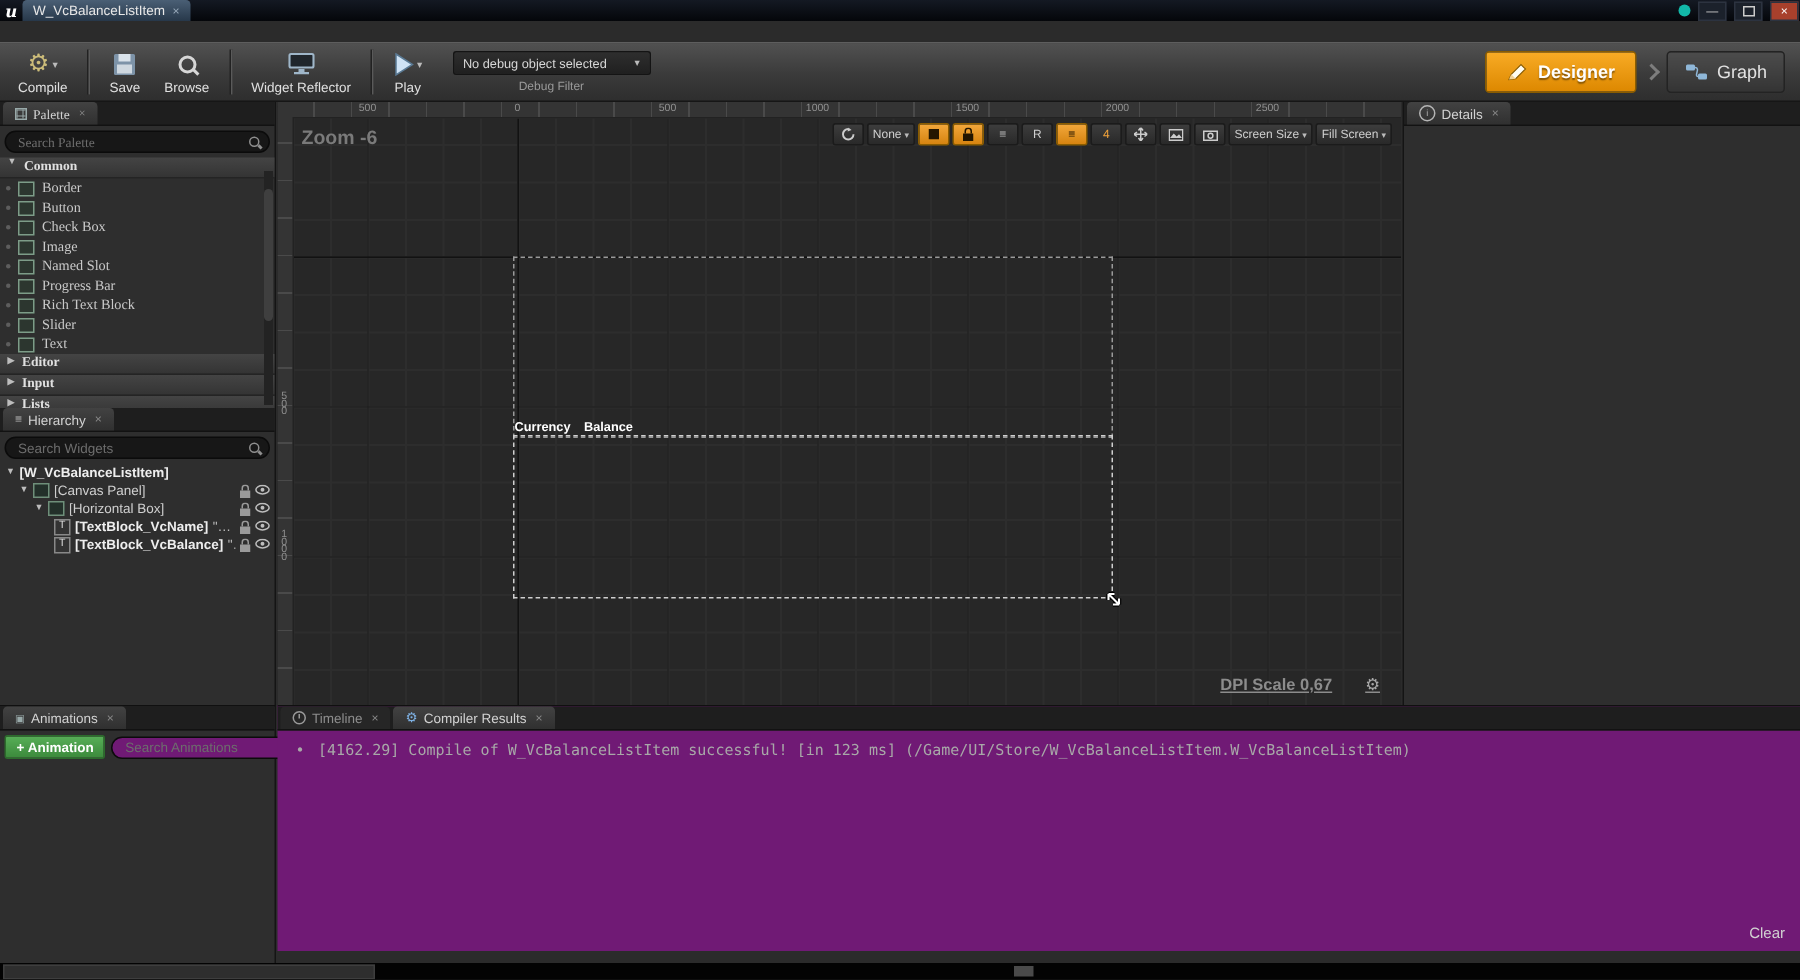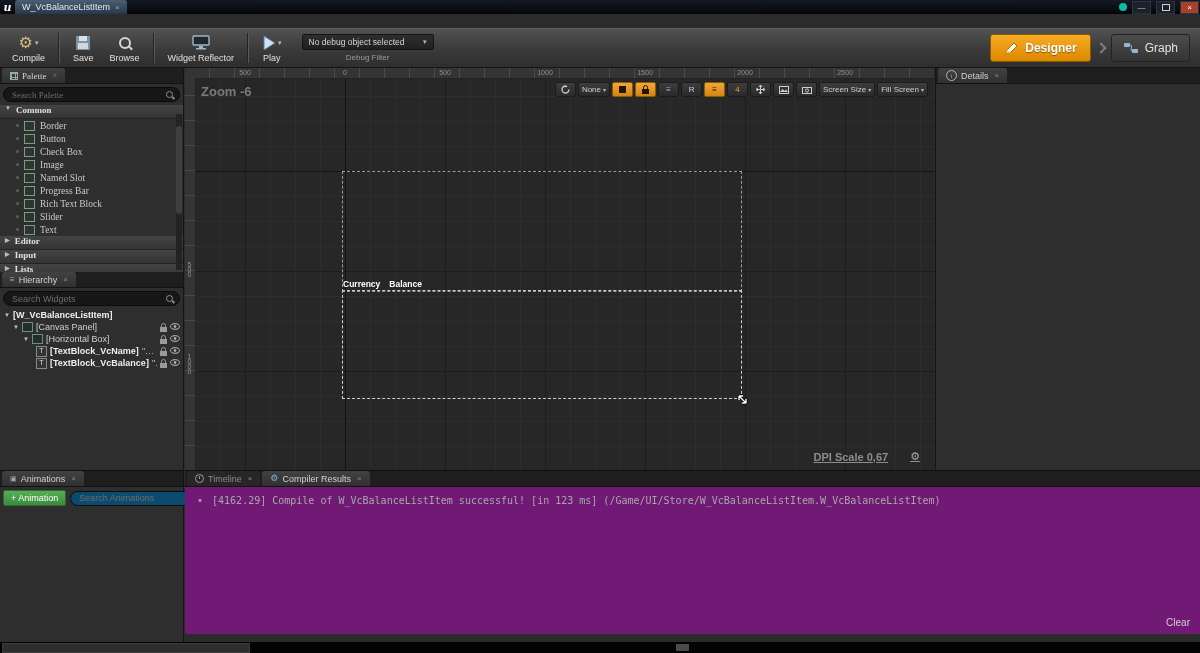--- a/index.html
+++ b/index.html
@@ -74,21 +74,21 @@
   .search input::placeholder{color:#6d6d6d;}
   .smag{width:5px;height:5px;border:1.5px solid #8f8f8f;border-radius:50%;position:relative;flex:none;}
   .smag::after{content:"";position:absolute;width:3px;height:1.5px;background:#8f8f8f;
                transform:rotate(45deg);right:-2.5px;bottom:-1.5px;}
 
   
   .cat{height:13px;display:flex;gap:5px;padding:0 5px;
        background:linear-gradient(#444,#343434);border-bottom:1px solid #242424;
        font-size:9px;font-weight:bold;color:#e0e0e0;}
   .tri{font-size:6px;color:#bdbdbd;}
-  .pitem{height:13px;display:flex;align-items:center;gap:5px;padding-left:16px;
+  .pitem{height:13px;display:flex;align-items:center;gap:5px;padding-left:4px;
          font-size:9.5px;color:#c9c9c9;}
   .dot{width:3px;height:3px;border-radius:50%;background:#5d5d5d;flex:none;}
   .picon{width:9px;height:8px;border:1px solid #7d9c88;background:#2c362f;flex:none;}
   .pscroll{position:absolute;right:1px;top:46px;width:6px;height:156px;background:#232323;}
   .pthumb{position:absolute;right:0;top:12px;width:6px;height:88px;background:#3f3f3f;border-radius:3px;}
 
   .hrow{height:12px;display:flex;align-items:center;gap:3px;font-size:9px;color:#d6d6d6;}
   .hrow .name{font-weight:bold;color:#eee;white-space:nowrap;}
   .hrow .plain{color:#cfcfcf;white-space:nowrap;}
   .hrow .quoted{color:#bdbdbd;white-space:nowrap;overflow:hidden;text-overflow:ellipsis;}
@@ -133,22 +133,22 @@
   .overlay{position:absolute;left:8px;top:352px;font-size:12px;font-weight:bold;
            color:#6e6e6e;line-height:15px;}
   .dpi{position:absolute;right:14px;top:382px;font-size:11px;font-weight:bold;color:#8c8c8c;
        display:flex;gap:22px;align-items:center;text-decoration:underline;}
   .dpi .g{font-size:11px;color:#a8a8a8;font-weight:normal;}
 
   
   .anim-toolbar{display:flex;align-items:center;gap:4px;padding:3px 3px 2px 3px;}
   .add-anim{height:14px;display:flex;align-items:center;padding:0 7px;border-radius:2px;
             background:linear-gradient(#57ae57,#3c8a3c);border:1px solid #2c6b2c;
-            color:#fff;font-size:9px;font-weight:normal;flex:none;}
-  .anim-search{flex:1;display:flex;background:#0c4a6e;border:1px solid #0b0b0b;
+            color:#fff;font-size:9px;font-weight:bold;flex:none;}
+  .anim-search{flex:1;display:flex;background:#701a75;border:1px solid #0b0b0b;
                border-radius:8px;height:13px;padding:0 6px;}
   .anim-search input{flex:1;background:transparent;border:0;outline:0;color:#c4c4c4;
                      font-size:9px;font-family:inherit;min-width:0;}
   .anim-search input::placeholder{color:#6d6d6d;}
 
   .console{position:absolute;left:185px;top:470px;width:1015px;height:164px;background:#701a75;
            box-sizing:border-box;border-top:1px solid #101010;}
   .log{position:absolute;left:12px;top:24px;display:flex;gap:9px;
        font:10px "DejaVu Sans Mono",monospace;color:#a8a8a8;}
   .clear{position:absolute;right:10px;bottom:6px;font-size:10px;color:#d2d2d2;}

